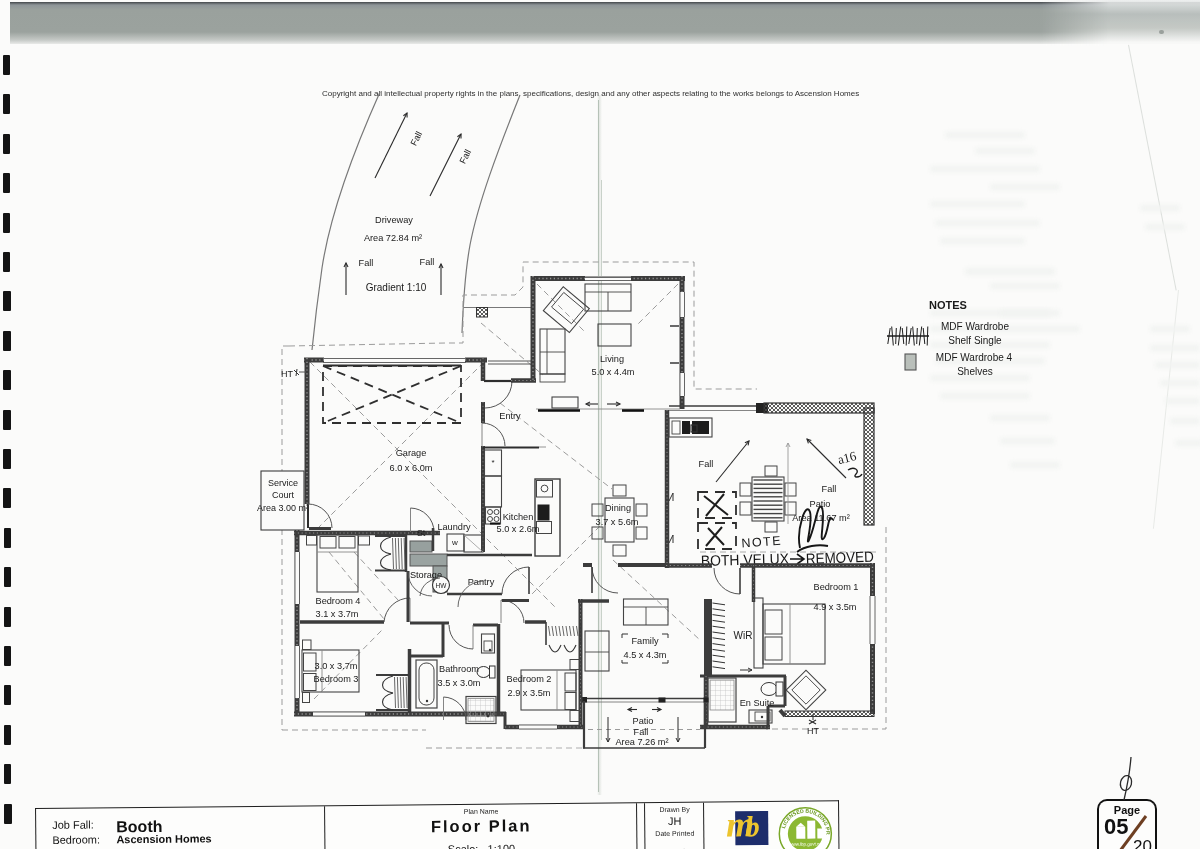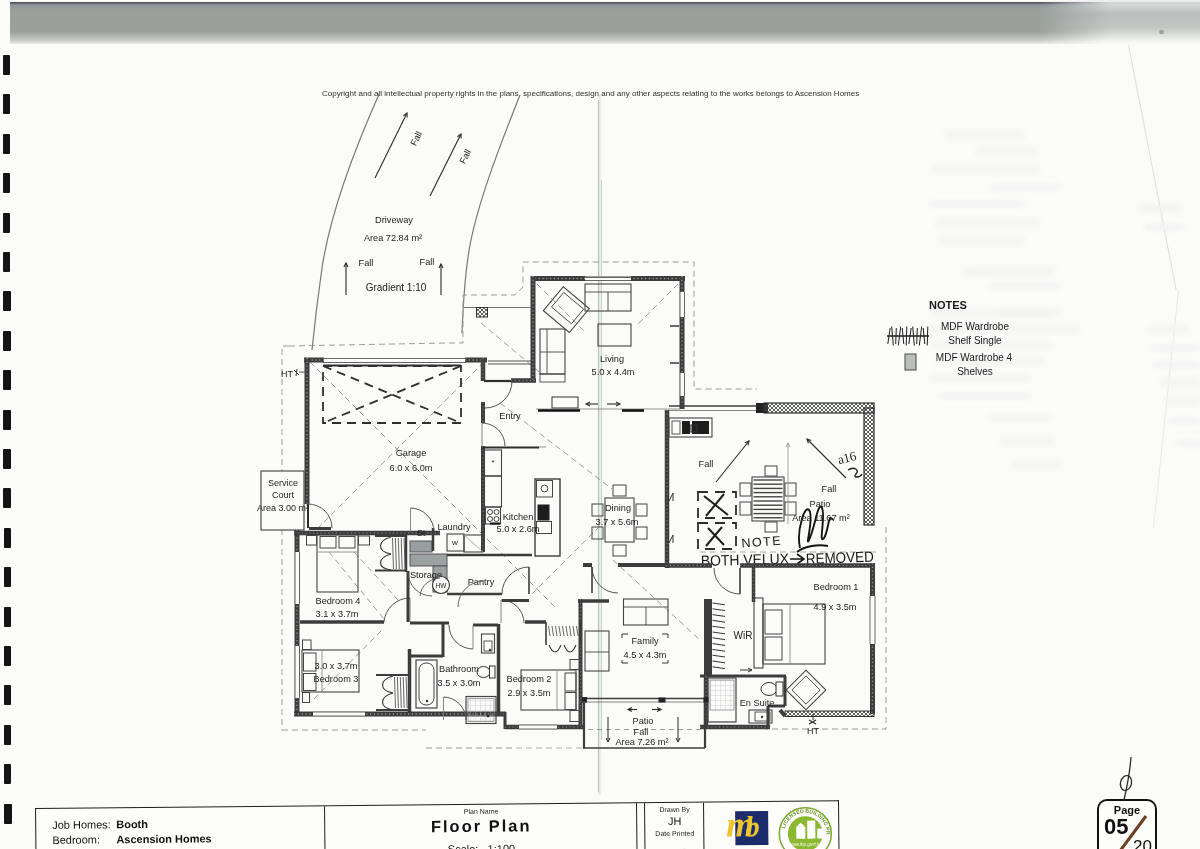--- a/index.html
+++ b/index.html
@@ -712,22 +712,22 @@
 <text x="974" y="361" font-family="Liberation Sans, sans-serif" font-size="10" fill="#1a1a1a" text-anchor="middle" font-weight="normal">MDF Wardrobe 4</text>
 <text x="975" y="375" font-family="Liberation Sans, sans-serif" font-size="10" fill="#1a1a1a" text-anchor="middle" font-weight="normal">Shelves</text>
 </svg>
 
 <div class="abs" style="left:35px;top:800px;width:802px;height:49px;border:1.6px solid #1d1d1d;border-bottom:none;background:#fdfdfc;transform:rotate(-0.55deg);transform-origin:840px 0px;">
 <div class="abs" style="left:288px;top:0;width:1.4px;height:49px;background:#1d1d1d;"></div>
 <div class="abs" style="left:600px;top:0;width:1.3px;height:49px;background:#1d1d1d;"></div>
 <div class="abs" style="left:608px;top:0;width:1.3px;height:49px;background:#1d1d1d;"></div>
 <div class="abs" style="left:667px;top:0;width:1.3px;height:49px;background:#1d1d1d;"></div>
 
-<div class="abs" style="left:16px;top:10px;font-size:11px;color:#111;">Job Homes:</div>
-<div class="abs" style="left:80px;top:10px;font-size:11px;font-weight:bold;color:#111;text-align:right;">Booth</div>
+<div class="abs" style="left:16px;top:10px;font-size:11px;color:#111;">Job Fall:</div>
+<div class="abs" style="left:80px;top:10px;font-size:16px;font-weight:bold;color:#111;text-align:right;">Booth</div>
 
 <div class="abs" style="left:16px;top:25px;font-size:11px;color:#111;">Bedroom:</div>
 <div class="abs" style="left:80px;top:25px;font-size:11px;font-weight:bold;color:#111;">Ascension Homes</div>
 
 <div class="abs" style="left:290px;top:3px;width:310px;text-align:center;font-size:7px;color:#222;">Plan Name</div>
 <div class="abs" style="left:290px;top:12px;width:310px;text-align:center;font-size:16.5px;font-weight:bold;letter-spacing:2px;color:#111;">Floor Plan</div>
 <div class="abs" style="left:290px;top:38px;width:310px;text-align:center;font-size:11px;color:#111;">Scale: &nbsp;&nbsp;1:100</div>
 
 <div class="abs" style="left:610px;top:3px;width:57px;text-align:center;font-size:7px;color:#222;">Drawn By</div>
 <div class="abs" style="left:610px;top:12px;width:57px;text-align:center;font-size:11px;color:#111;">JH</div>

